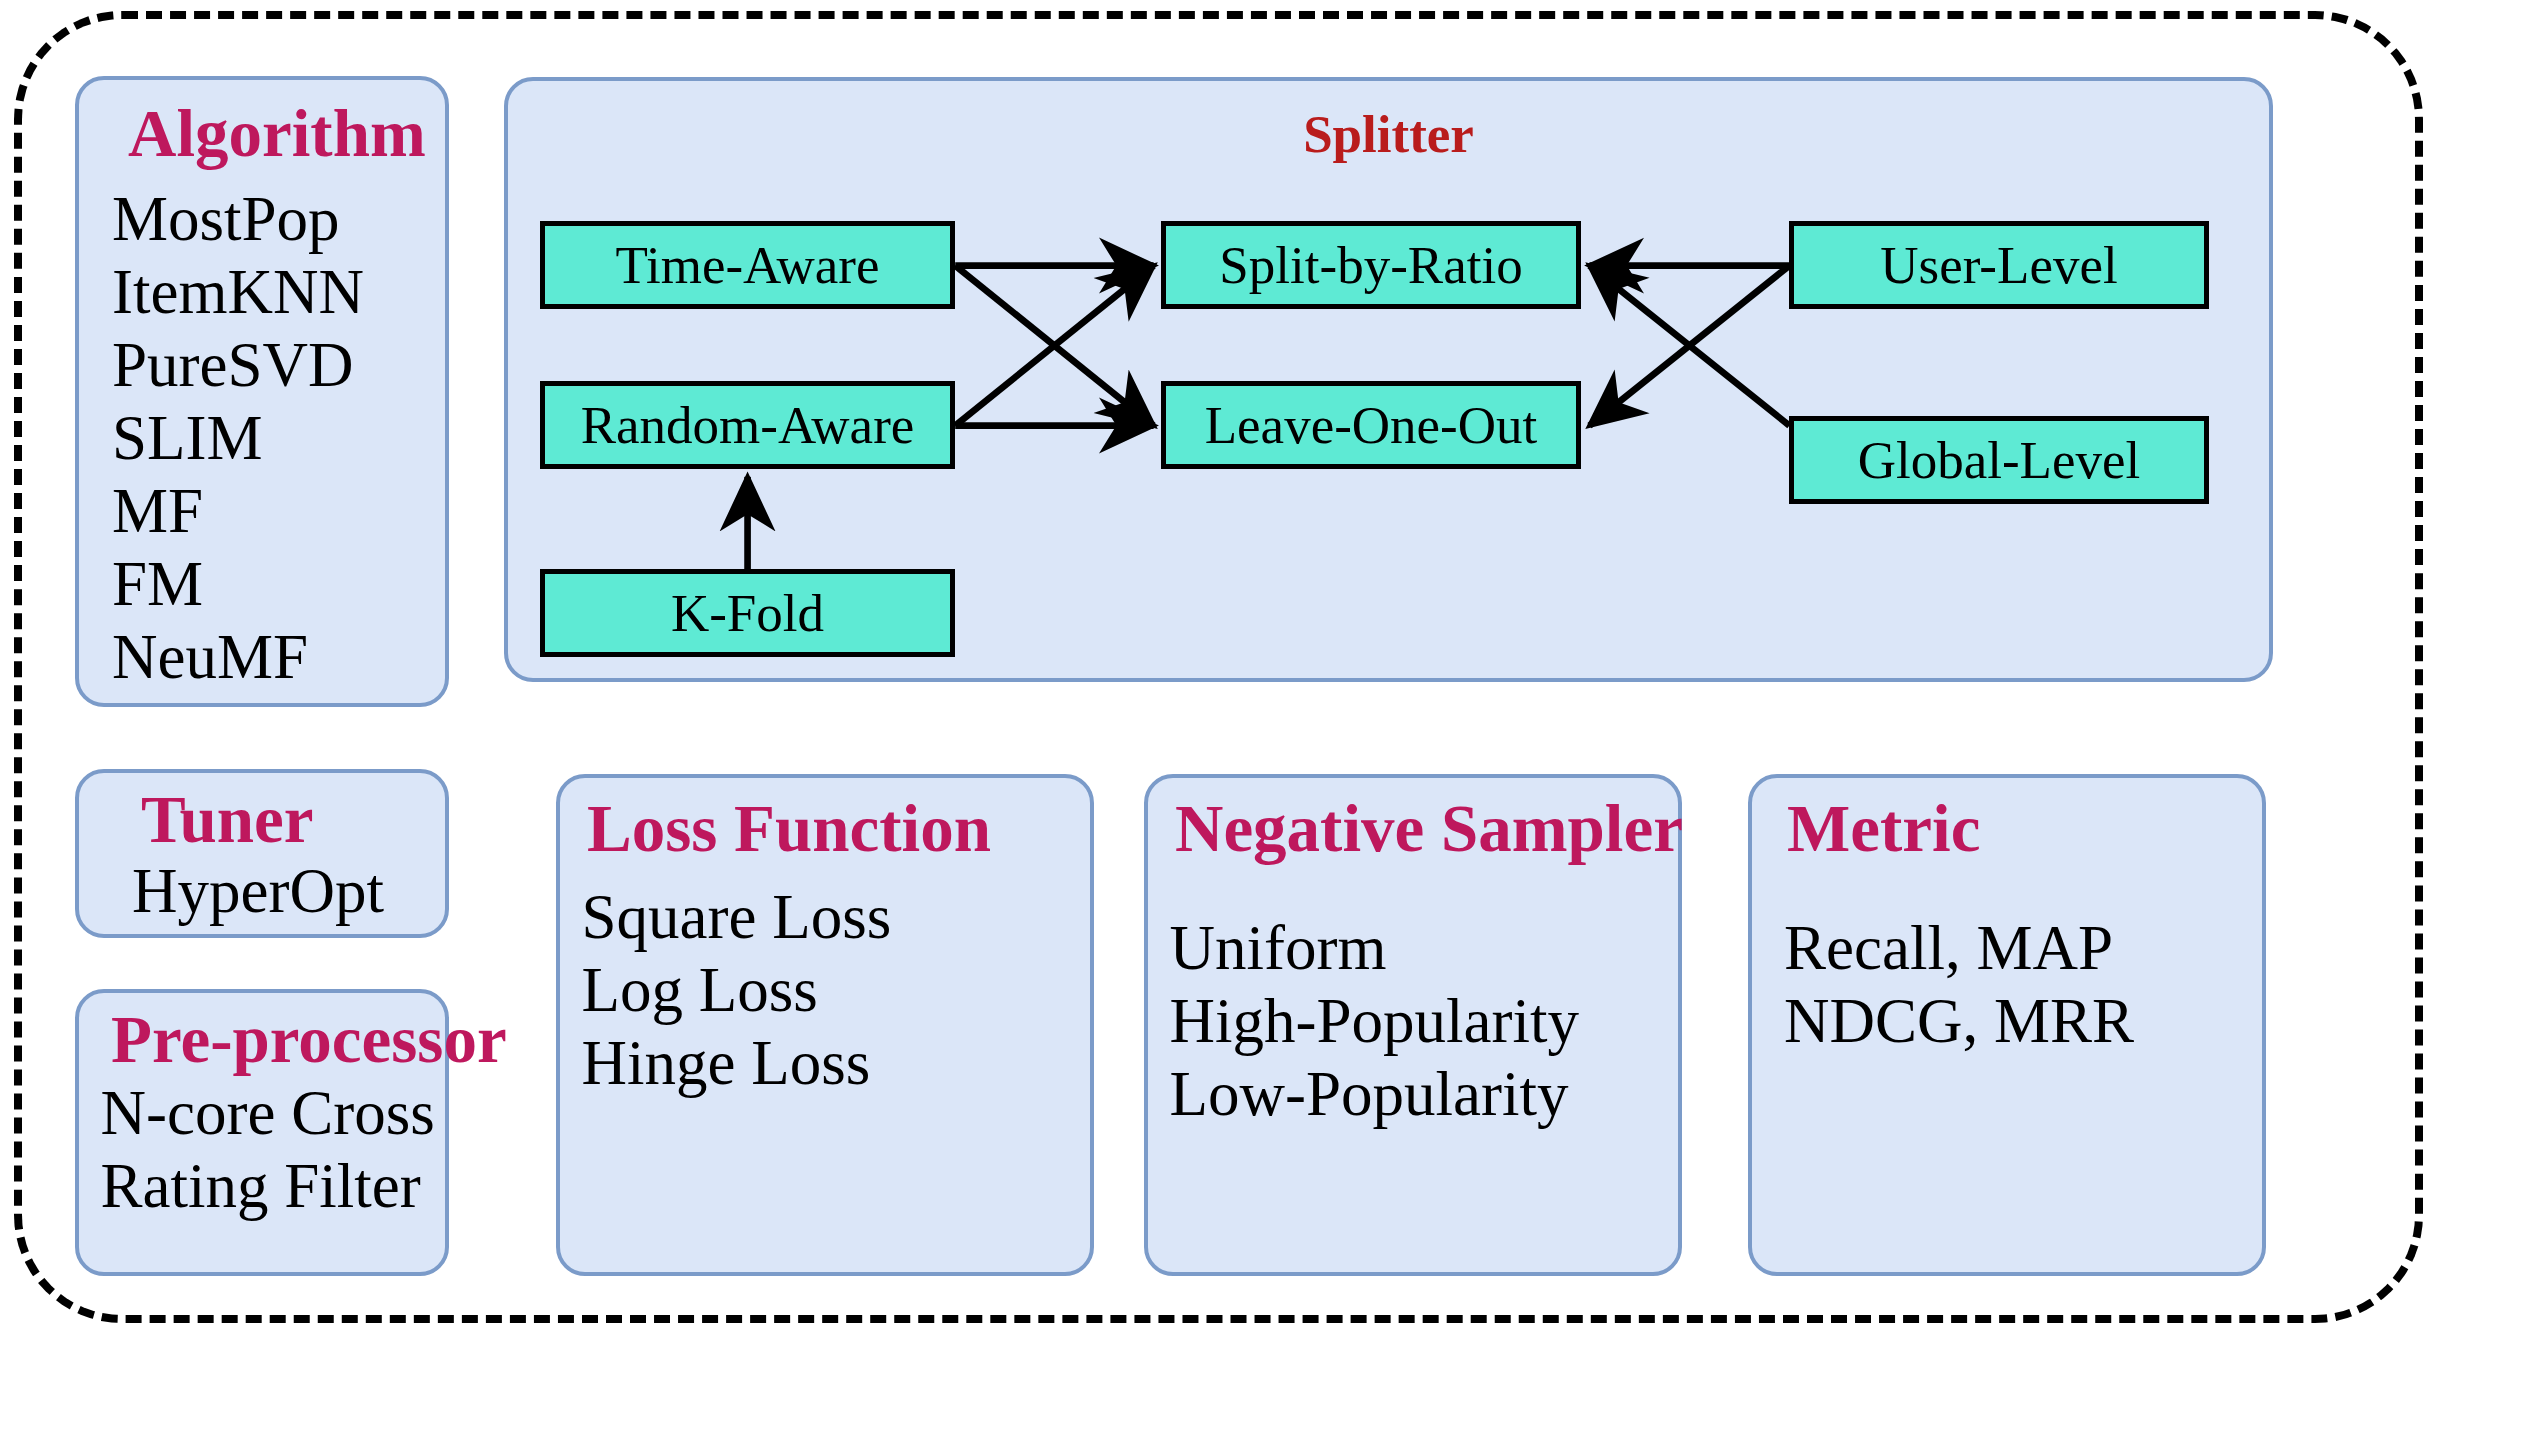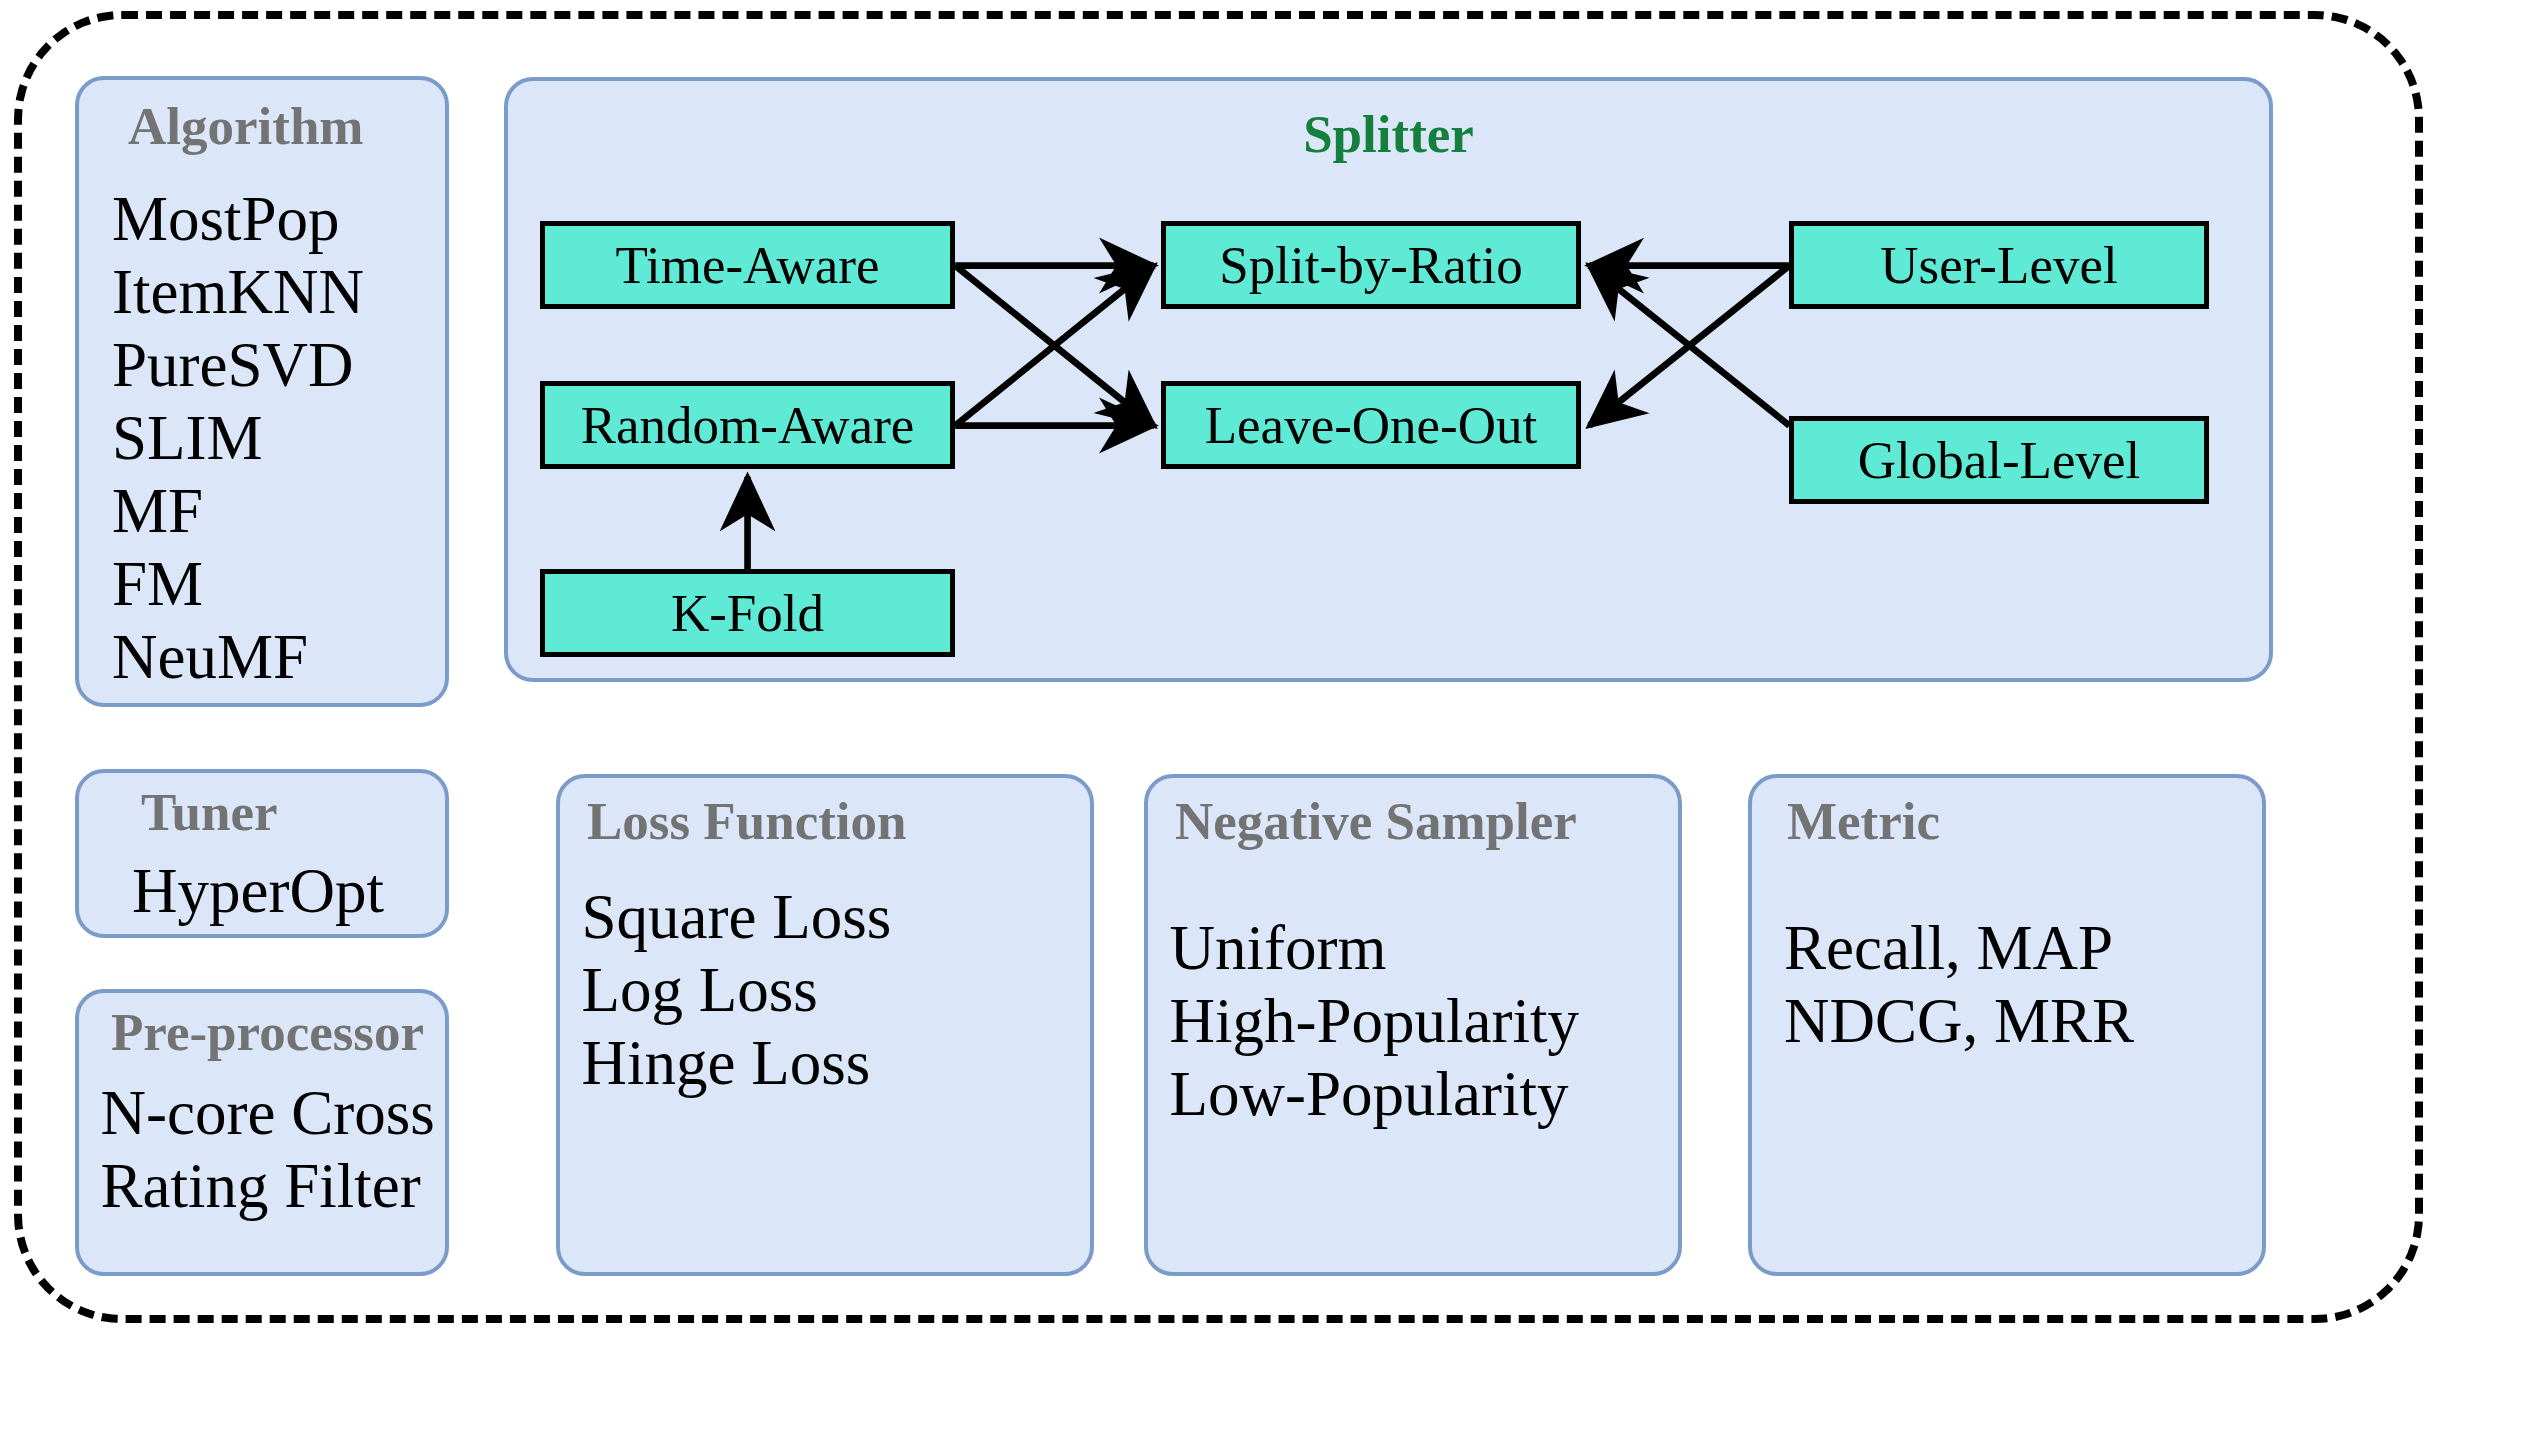--- a/index.html
+++ b/index.html
@@ -34,23 +34,23 @@
   .panel {
     position: absolute;
     background: #dbe6f8;
     border: 4.6px solid #7b9bc9;
     border-radius: 29px;
     box-sizing: border-box;
   }
 
   .panel-title {
     font-weight: bold;
-    font-size: 53px;
+    font-size: 67px;
     line-height: 1.0;
-    color: #737373;
+    color: #be185d;
     white-space: nowrap;
   }
   .panel-line {
     font-size: 63px;
     line-height: 1.16;
     color: #000000;
     white-space: nowrap;
   }
 
   
@@ -70,21 +70,21 @@
     width: 1769px;
     height: 605px;
   }
   #splitter-title {
     position: absolute;
     left: 0; right: 0;
     top: 22.6px;
     text-align: center;
     font-weight: bold;
     font-size: 53px;
-    color: #15803d;
+    color: #b91c1c;
   }
 
   
   .node {
     position: absolute;
     background: #5eead4;
     border: 5.6px solid #000000;
     box-sizing: border-box;
     display: flex;
     align-items: center;

